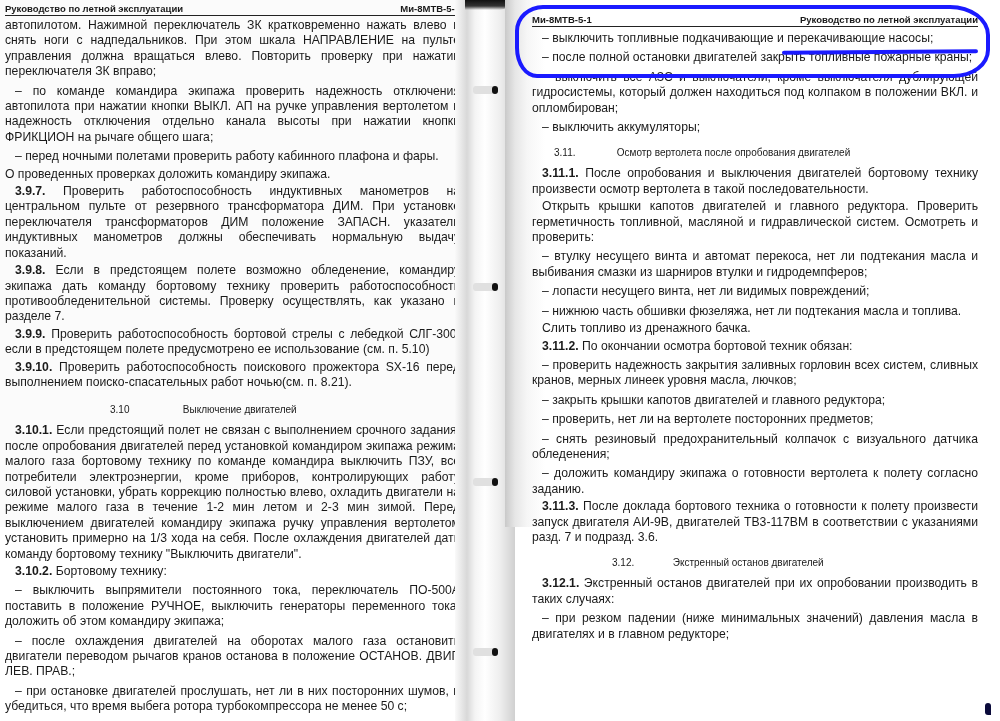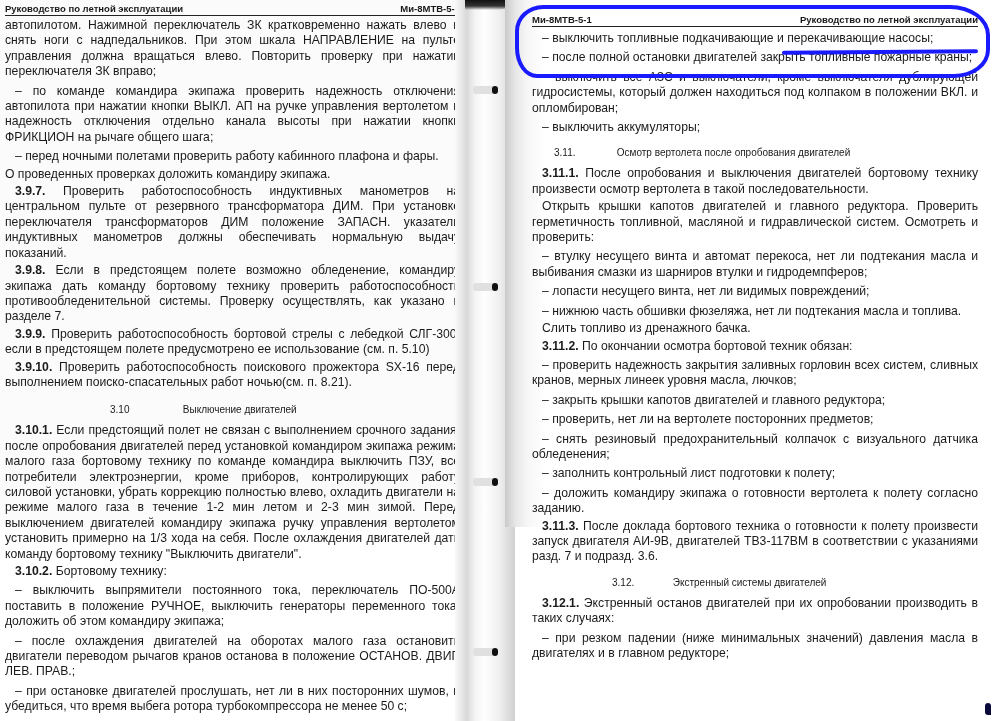--- a/index.html
+++ b/index.html
@@ -95,27 +95,26 @@
         <p class="para"><span>Открыть крышки капотов двигателей и главного редуктора. Проверить герметичность топливной, масляной и гидравлической систем. Осмотреть и проверить:</span></p>
         <p class="item"><span>– втулку несущего винта и автомат перекоса, нет ли подтекания масла и выбивания смазки из шарниров втулки и гидродемпферов;</span></p>
         <p class="item"><span>– лопасти несущего винта, нет ли видимых повреждений;</span></p>
         <p class="item"><span>– нижнюю часть обшивки фюзеляжа, нет ли подтекания масла и топлива.</span></p>
         <p class="para"><span>Слить топливо из дренажного бачка.</span></p>
         <p class="para"><b class="num">3.11.2.</b><span> По окончании осмотра бортовой техник обязан:</span></p>
         <p class="item"><span>– проверить надежность закрытия заливных горловин всех систем, сливных кранов, мерных линеек уровня масла, лючков;</span></p>
         <p class="item"><span>– закрыть крышки капотов двигателей и главного редуктора;</span></p>
         <p class="item"><span>– проверить, нет ли на вертолете посторонних предметов;</span></p>
         <p class="item"><span>– снять резиновый предохранительный колпачок с визуального датчика обледенения;</span></p>
-        <p class="item"><span>– заполнить контрольный лист подготовки к полету;</span></p>
         <p class="item"><span>– доложить командиру экипажа о готовности вертолета к полету согласно заданию.</span></p>
         <p class="para"><b class="num">3.11.3.</b><span> После доклада бортового техника о готовности к полету произвести запуск двигателя АИ-9В, двигателей ТВ3-117ВМ в соответствии с указаниями разд. 7 и подразд. 3.6.</span></p>
       </div>
     <div class="section" style="padding-left:80px;margin-top:12px">
       <span class="sn" style="width:58px">3.12.</span>
-      <span>Экстренный системы двигателей</span>
+      <span>Экстренный останов двигателей</span>
     </div>
     <div id="rp-blocks3">
         <p class="para"><b class="num">3.12.1.</b><span> Экстренный останов двигателей при их опробовании производить в таких случаях:</span></p>
         <p class="item"><span>– при резком падении (ниже минимальных значений) давления масла в двигателях и в главном редукторе;</span></p>
       </div>
     <div class="pgnum">3-29</div>
   </div>
 
   <div class="highlight"></div>
   <div class="underline-mark"></div>

